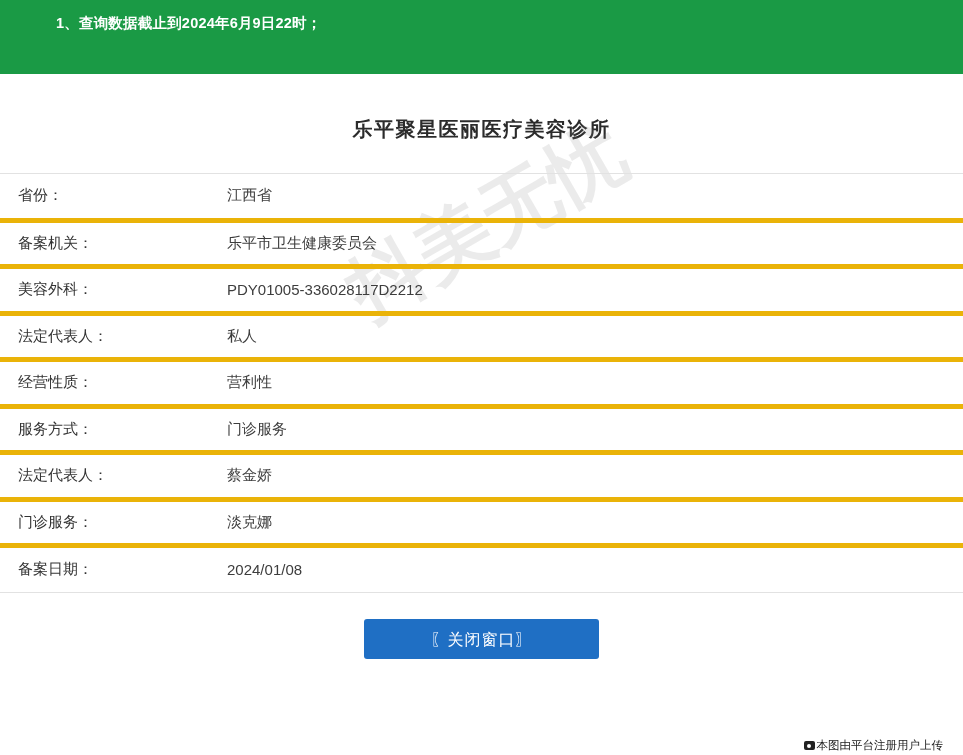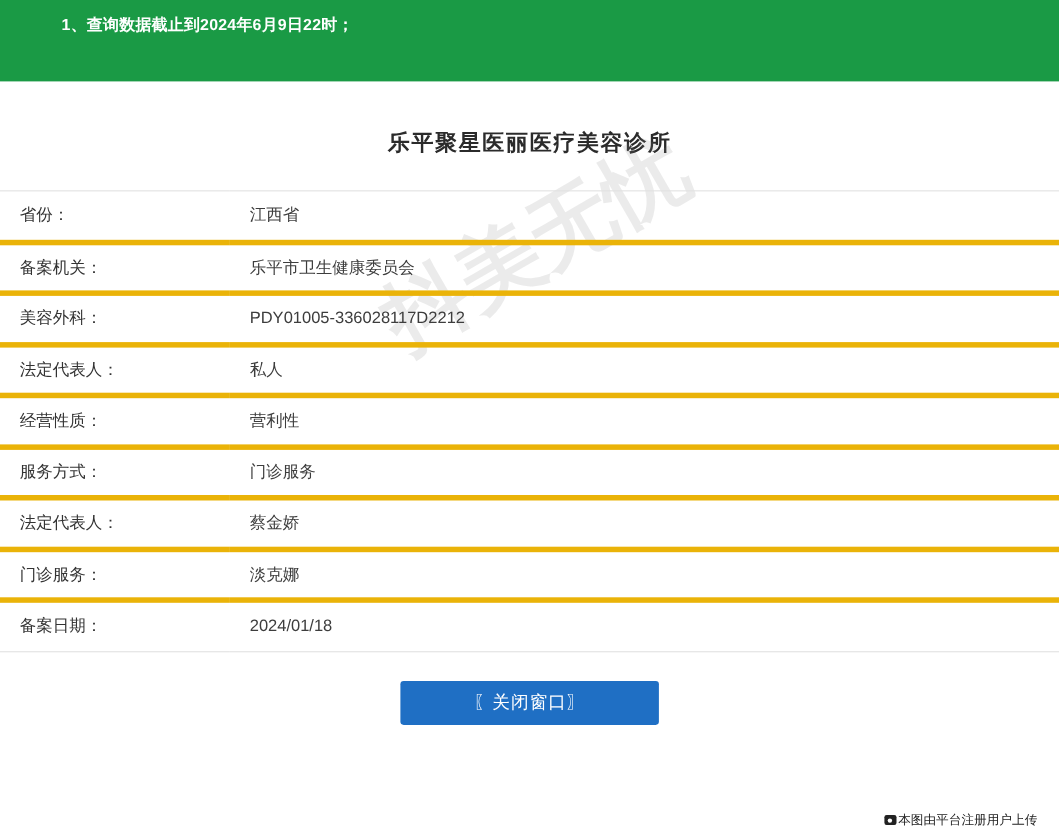--- a/index.html
+++ b/index.html
@@ -191,21 +191,21 @@
     <tr>
       <td class="label">法定代表人：</td>
       <td class="value">蔡金娇</td>
     </tr>
     <tr>
       <td class="label">门诊服务：</td>
       <td class="value">淡克娜</td>
     </tr>
     <tr>
       <td class="label">备案日期：</td>
-      <td class="value">2024/01/18</td>
+      <td class="value">2024/01/08</td>
     </tr>
   </tbody>
 </table>
 
 <div class="footer">
   <button class="close-btn">〖关闭窗口〗</button>
 </div>
 
 <div class="corner-credit">
   <span class="cam"></span><span>本图由平台注册用户上传</span>

